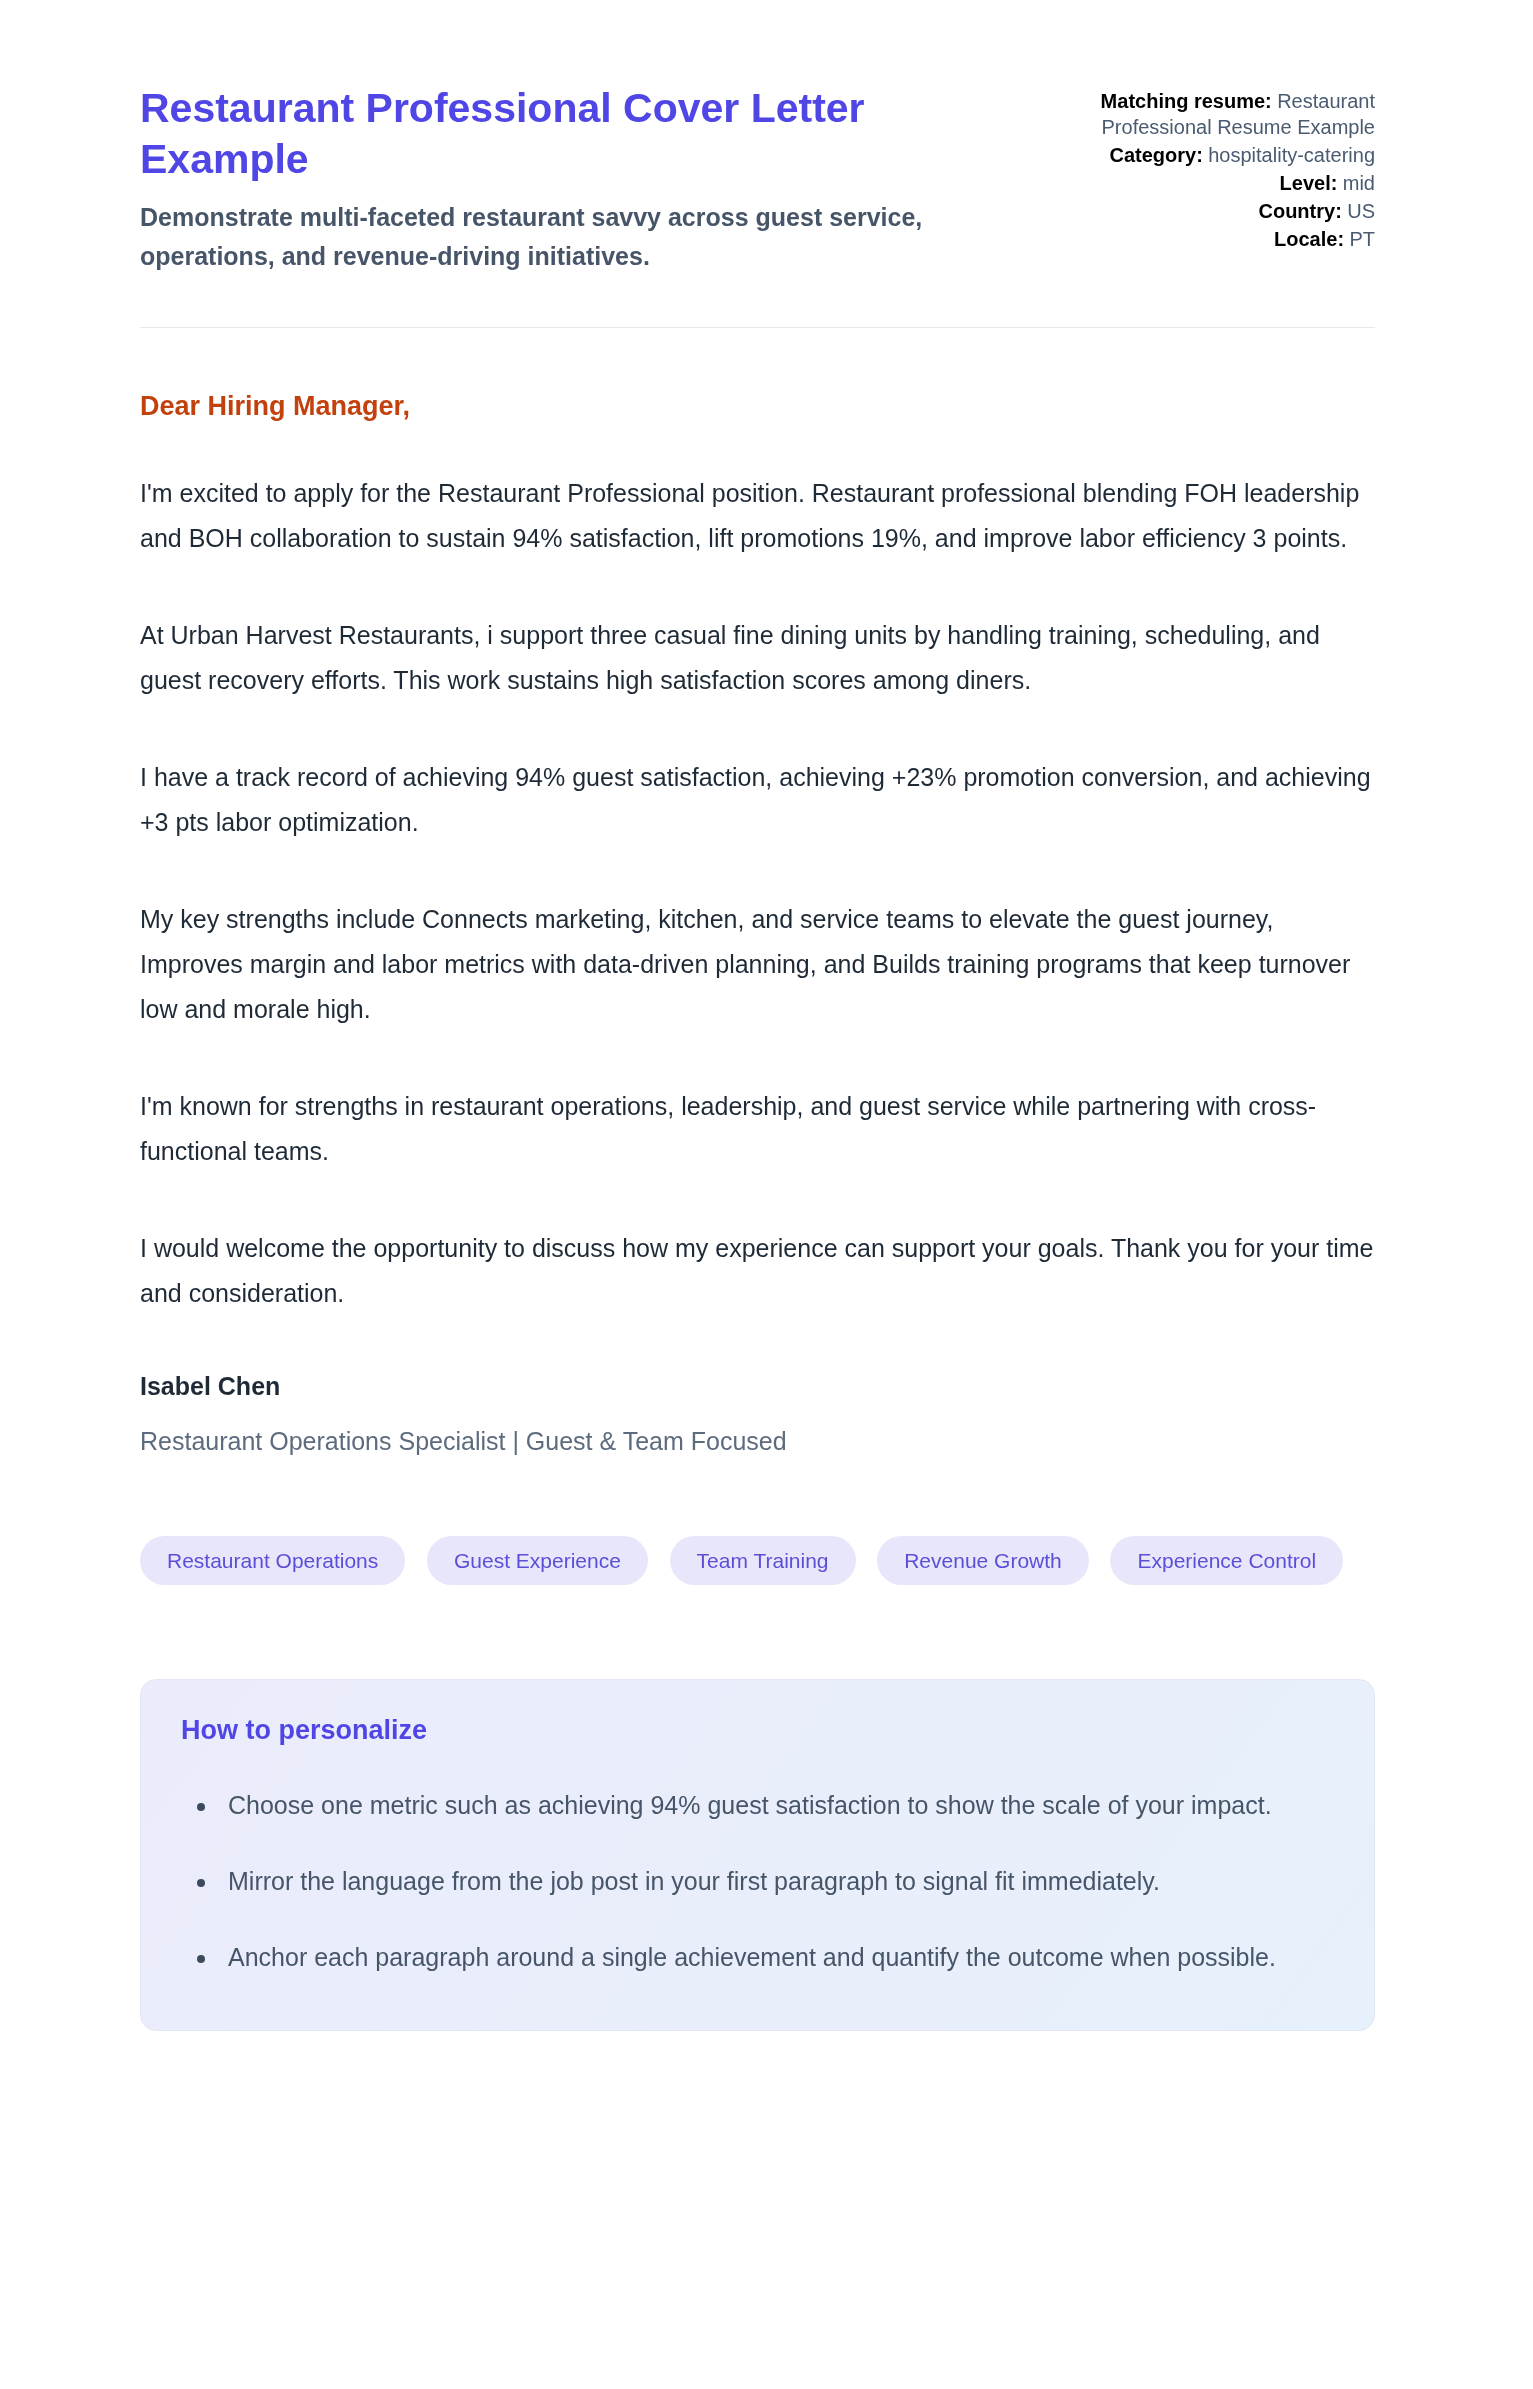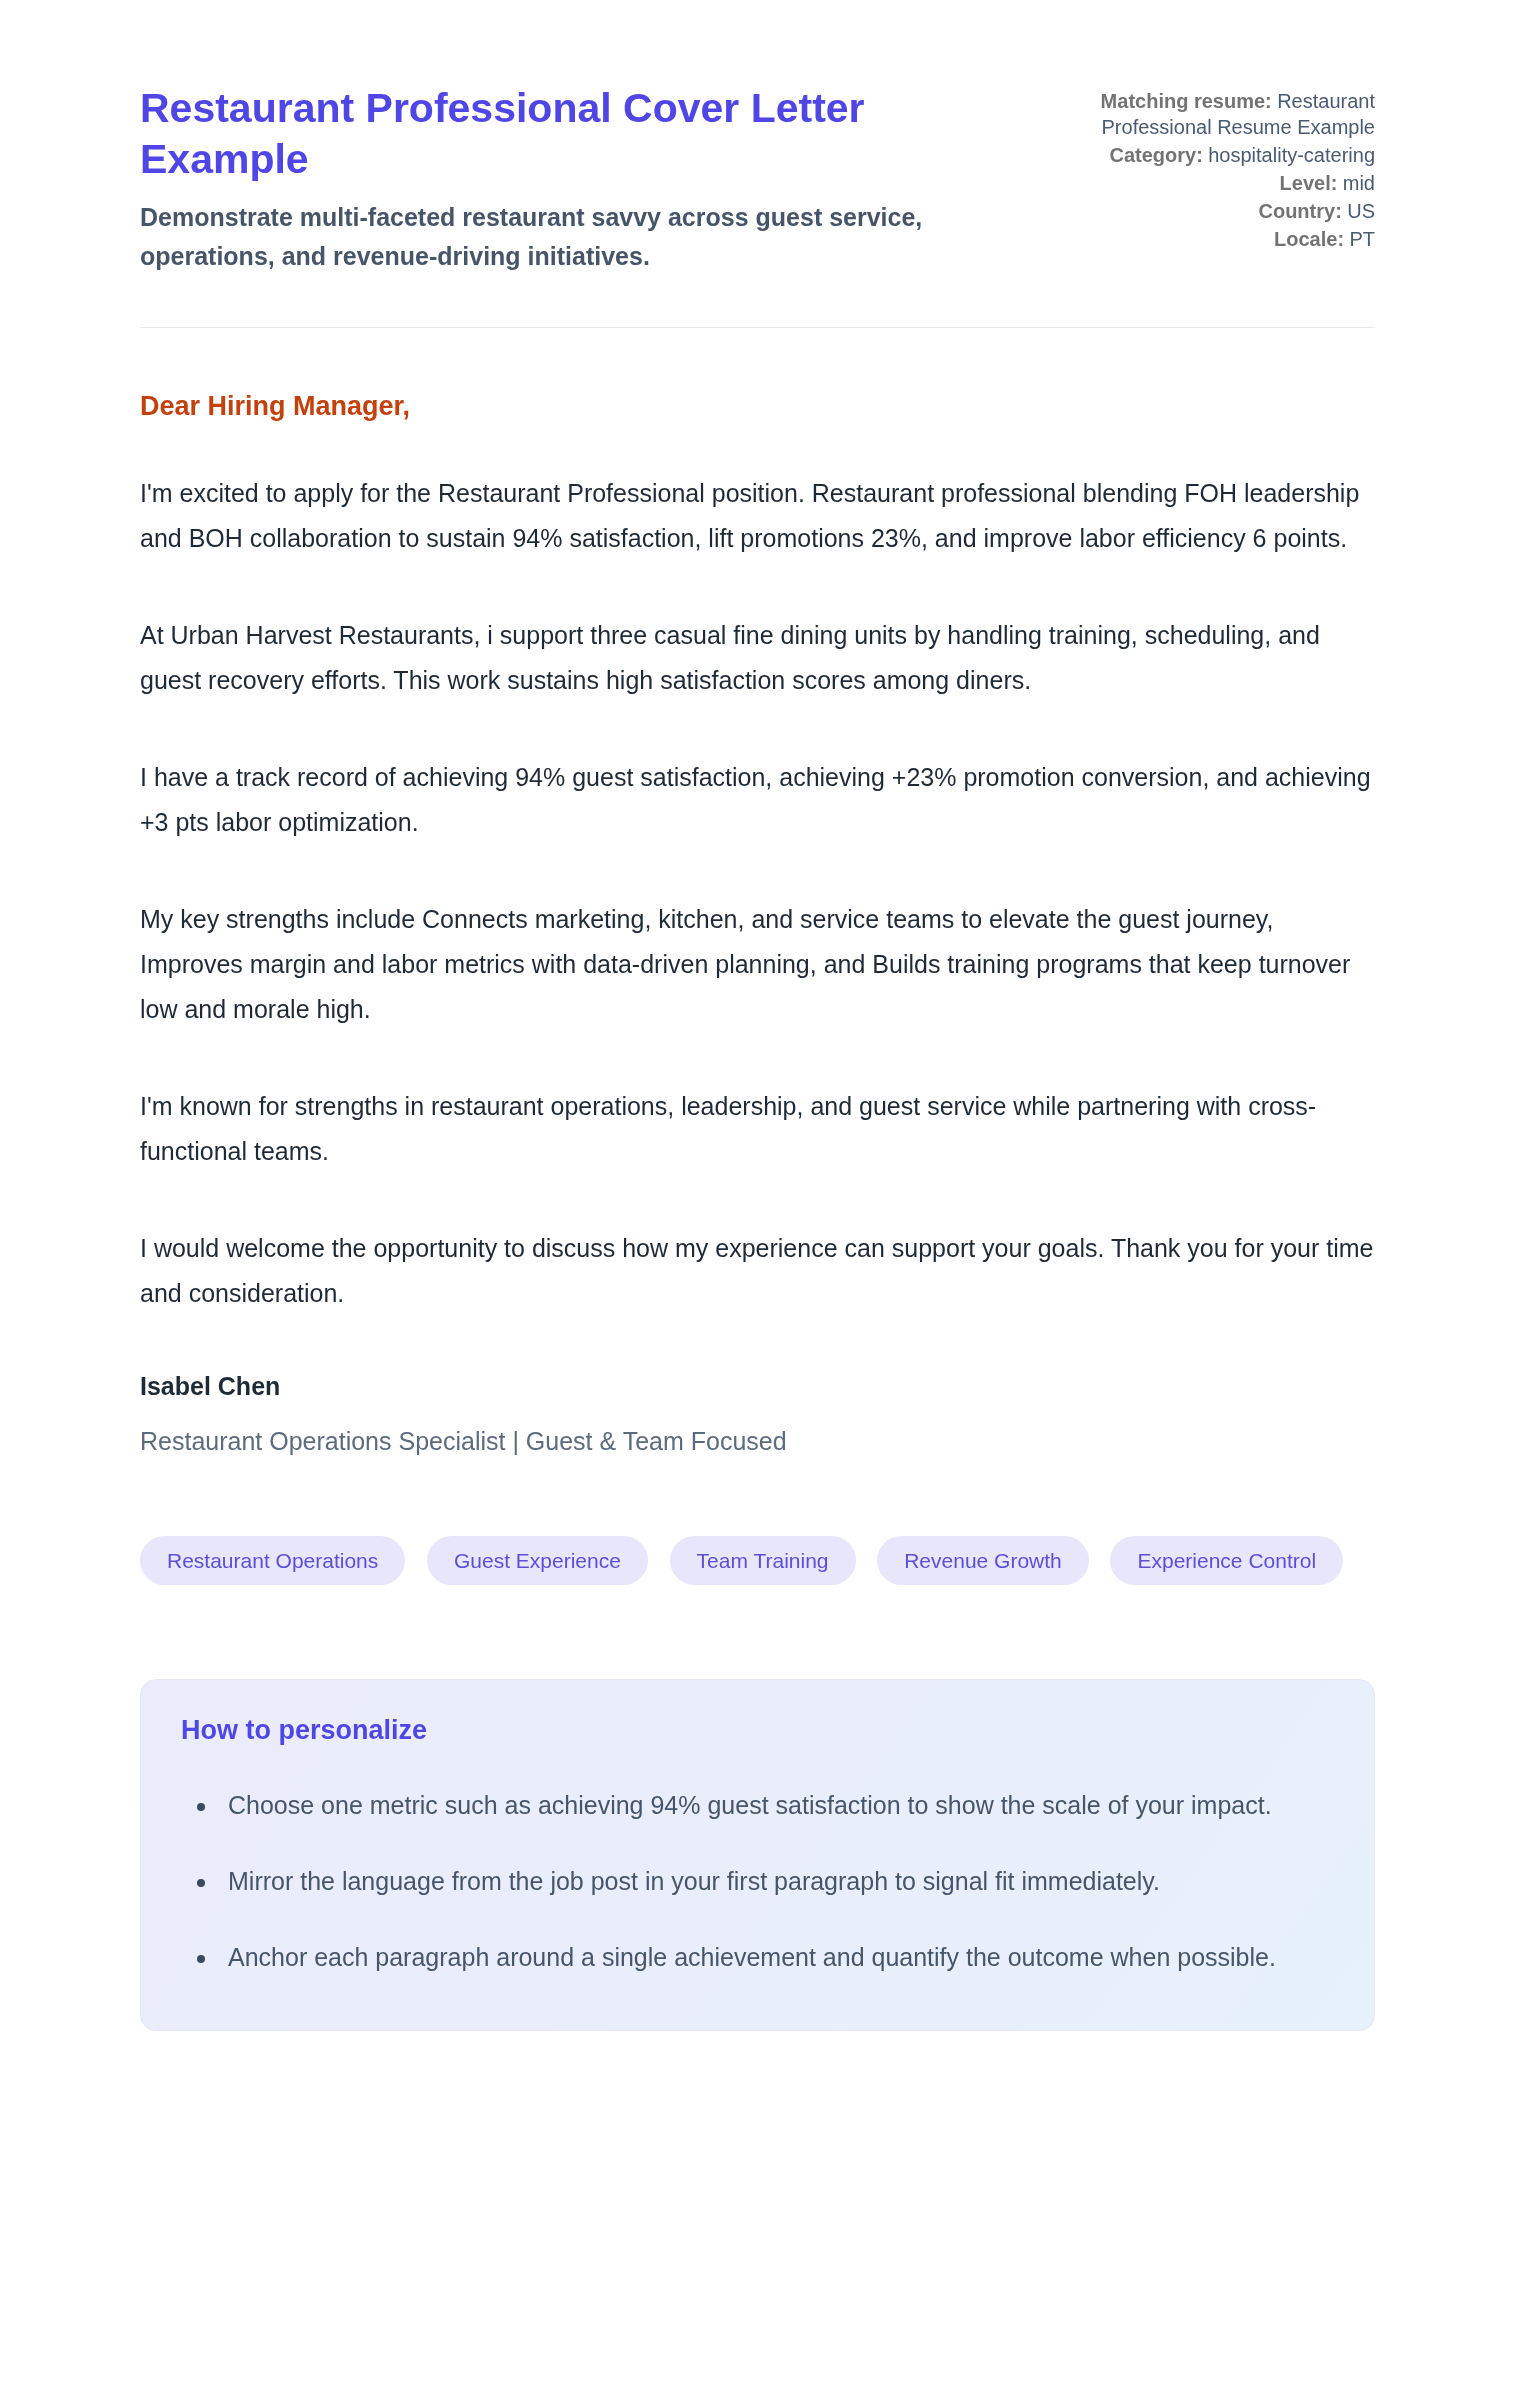--- a/index.html
+++ b/index.html
@@ -39,21 +39,21 @@
   .meta {
     width: 298px;
     flex: 0 0 298px;
     text-align: right;
     font-size: 20px;
     line-height: 26px;
     color: #4a5a70;
     padding-top: 5.4px;
   }
   .meta-row { margin-bottom: 1.8px; }
-  .meta-row strong { color: #737373; font-weight: bold; }
+  .meta-row strong { color: #000000; font-weight: bold; }
   .meta-row .value { margin-left: 5.4px; }
   
   .divider {
     border: none;
     border-top: 1.8px solid #e7e9ee;
     margin-top: 51px;
   }
   
   .greeting {
     margin-top: 60px;
@@ -159,21 +159,21 @@
         <strong>Locale:</strong><span class="value">PT</span>
       </div>
     </div>
   </div>
 
   <hr class="divider">
 
   <div class="greeting">Dear Hiring Manager,</div>
 
   <div class="letter-body">
-    <p>I'm excited to apply for the Restaurant Professional position. Restaurant professional blending FOH leadership and BOH collaboration to sustain 94% satisfaction, lift promotions 23%, and improve labor efficiency 6 points.</p>
+    <p>I'm excited to apply for the Restaurant Professional position. Restaurant professional blending FOH leadership and BOH collaboration to sustain 94% satisfaction, lift promotions 19%, and improve labor efficiency 3 points.</p>
     <p>At Urban Harvest Restaurants, i support three casual fine dining units by handling training, scheduling, and guest recovery efforts. This work sustains high satisfaction scores among diners.</p>
     <p>I have a track record of achieving 94% guest satisfaction, achieving +23% promotion conversion, and achieving +3 pts labor optimization.</p>
     <p>My key strengths include Connects marketing, kitchen, and service teams to elevate the guest journey, Improves margin and labor metrics with data-driven planning, and Builds training programs that keep turnover low and morale high.</p>
     <p>I'm known for strengths in restaurant operations, leadership, and guest service while partnering with cross-functional teams.</p>
     <p>I would welcome the opportunity to discuss how my experience can support your goals. Thank you for your time and consideration.</p>
   </div>
 
   <div class="signature">
     <div class="signature-name">Isabel Chen</div>
     <div class="signature-title">Restaurant Operations Specialist | Guest &amp; Team Focused</div>

